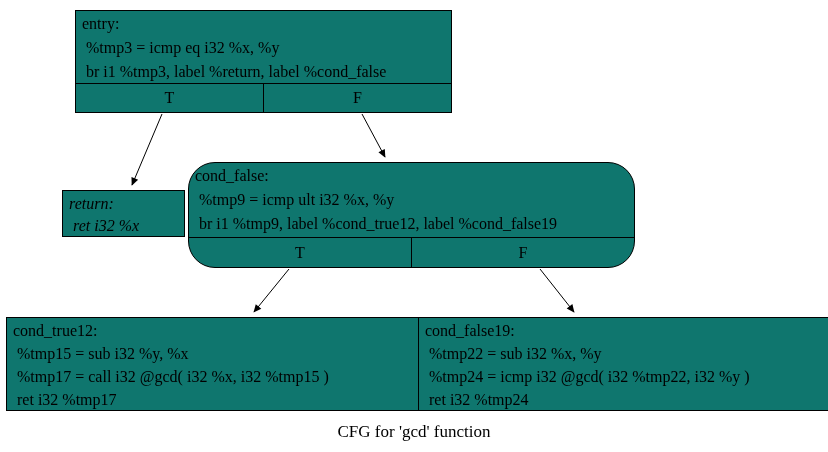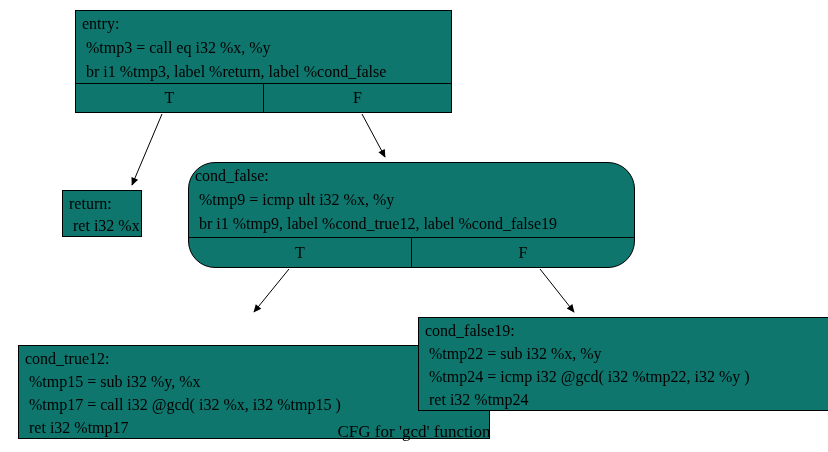--- a/index.html
+++ b/index.html
@@ -62,26 +62,26 @@
   .tf-cell.false-cell {
     align-self: stretch;
     display: flex;
     align-items: center;
     justify-content: center;
   }
   
   #node-entry      { left: 75px;  top: 10px;  width: 377px; }
   #node-entry .body { height: 72px; }
   #node-entry .tf-row { height: 29px; }
-  #node-return     { left: 62px;  top: 190px; width: 80px; height: 47px; }
+  #node-return     { left: 62px;  top: 190px; width: 123px; height: 47px; font-style: italic; }
   #node-return .body { padding-top: 2px; }
   #node-cond-false { left: 188px; top: 162px; width: 447px; border-radius: 27px; }
   #node-cond-false .body { height: 74px; }
   #node-cond-false .tf-row { height: 30px; }
-  #node-cond-true12  { left: 18px;   top: 317px; width: 472px; height: 94px; margin-top: 28px; }
+  #node-cond-true12  { left: 6px;   top: 317px; width: 472px; height: 94px; }
   #node-cond-false19 { left: 418px; top: 317px; width: 483px; height: 94px; }
   #edges {
     position: absolute;
     left: 0;
     top: 0;
     pointer-events: none;
   }
   #caption {
     position: absolute;
     left: 0;
@@ -105,21 +105,21 @@
     </defs>
     <line x1="162" y1="114" x2="132" y2="185" stroke="#000000" stroke-width="1" marker-end="url(#arrowhead)"></line>
     <line x1="362" y1="114" x2="385" y2="157" stroke="#000000" stroke-width="1" marker-end="url(#arrowhead)"></line>
     <line x1="289" y1="269" x2="254" y2="312" stroke="#000000" stroke-width="1" marker-end="url(#arrowhead)"></line>
     <line x1="540" y1="269" x2="574" y2="312" stroke="#000000" stroke-width="1" marker-end="url(#arrowhead)"></line>
   </svg>
 
   <div class="node" id="node-entry">
     <div class="body">
       <div class="line">entry:</div>
-      <div class="line"> %tmp3 = call eq i32 %x, %y</div>
+      <div class="line"> %tmp3 = icmp eq i32 %x, %y</div>
       <div class="line"> br i1 %tmp3, label %return, label %cond_false</div>
     </div>
     <div class="tf-row">
       <div class="tf-cell true-cell">T</div>
       <div class="tf-cell false-cell">F</div>
     </div>
   </div>
 
   <div class="node" id="node-return">
     <div class="body">

